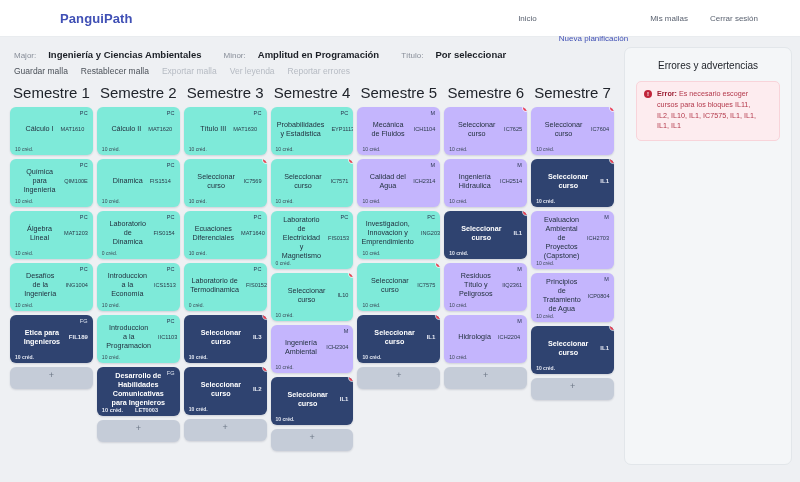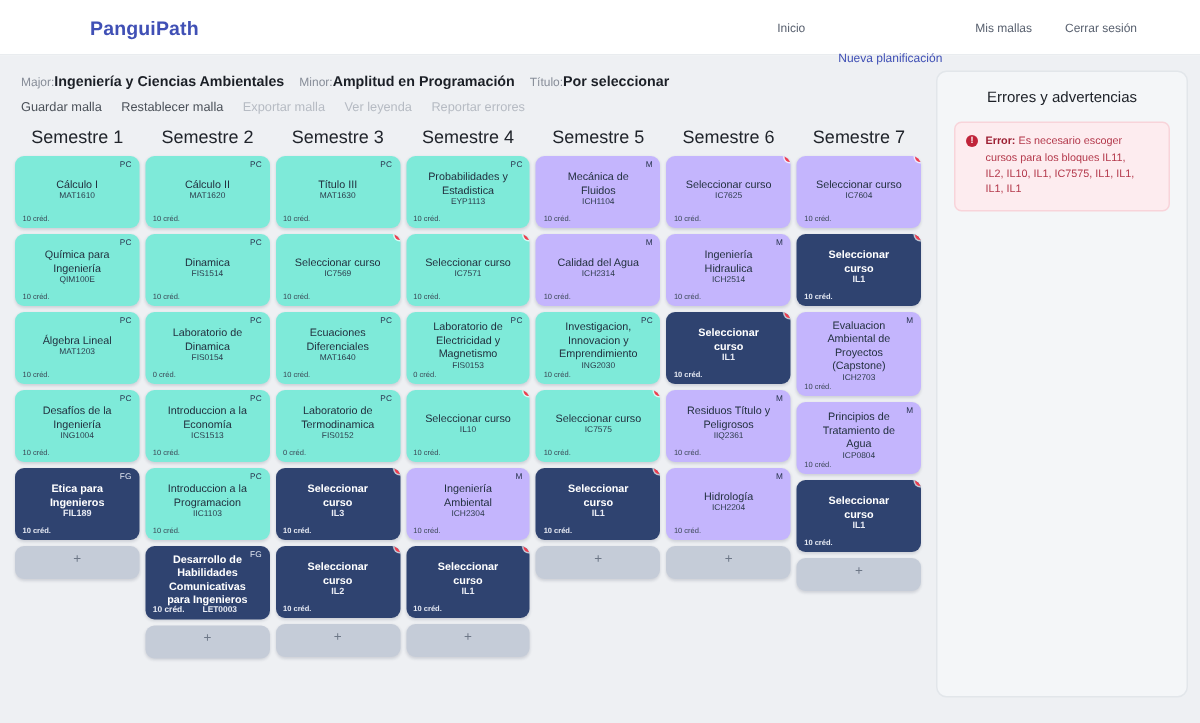--- a/index.html
+++ b/index.html
@@ -20,43 +20,43 @@
   }
   .brand { font-size: 13px; color: #4050b5; font-weight: 600; letter-spacing: .1px; }
   .nav-links { margin-left: auto; display: flex; align-items: center; gap: 22px; }
   .nav-link { font-size: 8px; color: #5a6270; white-space: nowrap; cursor: pointer; }
   .nav-link.active { color: #4050b5; margin-top: 40px; }
 
   
   .content { display: flex; padding: 10px 8px 0 8px; gap: 8px; height: 445px; }
   .left-pane { flex: 1; min-width: 0; }
 
-  .meta-row { display: flex; align-items: baseline; gap: 0; padding: 2px 6px 0 6px; flex-wrap: wrap; }
+  .meta-row { display: flex; align-items: baseline; gap: 12px; padding: 2px 6px 0 6px; flex-wrap: wrap; }
   .meta-label { font-size: 8px; color: #888e99; }
   .meta-value { font-size: 9.5px; color: #1b1f26; font-weight: 700; margin-right: 10px; }
 
   .tool-row { display: flex; align-items: center; gap: 13px; padding: 6px 6px 4px 6px; }
   .tool-link { font-size: 8.5px; color: #4a5058; cursor: pointer; white-space: nowrap; }
   .tool-link.disabled { color: #b6bbc3; cursor: default; }
 
   
   .grid { display: flex; gap: 4px; padding: 2px 2px 0 2px; }
   .sem-col { flex: 1; min-width: 0; display: flex; flex-direction: column; }
   .sem-head {
-    text-align: center; font-size: 12px; color: #20242b;
+    text-align: center; font-size: 15px; color: #20242b;
     padding: 2px 0 6px 0; font-weight: 400;
   }
   .cards { display: flex; flex-direction: column; gap: 4px; }
 
   .card {
     position: relative;
     border-radius: 6px;
     min-height: 48px;
     padding: 4px 5px 9px 5px;
-    display: flex; flex-direction: column;
+    display: flex; flex-direction: row;
     justify-content: center; align-items: center;
     box-shadow: 0 1px 2px rgba(20,30,60,.14);
     cursor: pointer;
     overflow: hidden;
   }
   .card.pc { background: #7eead9; }
   .card.m  { background: #c4b5fd; }
   .card.fg { background: #2f4370; }
   .card.ph { background: #c5ccd8; min-height: 22px; justify-content: center; }
 

